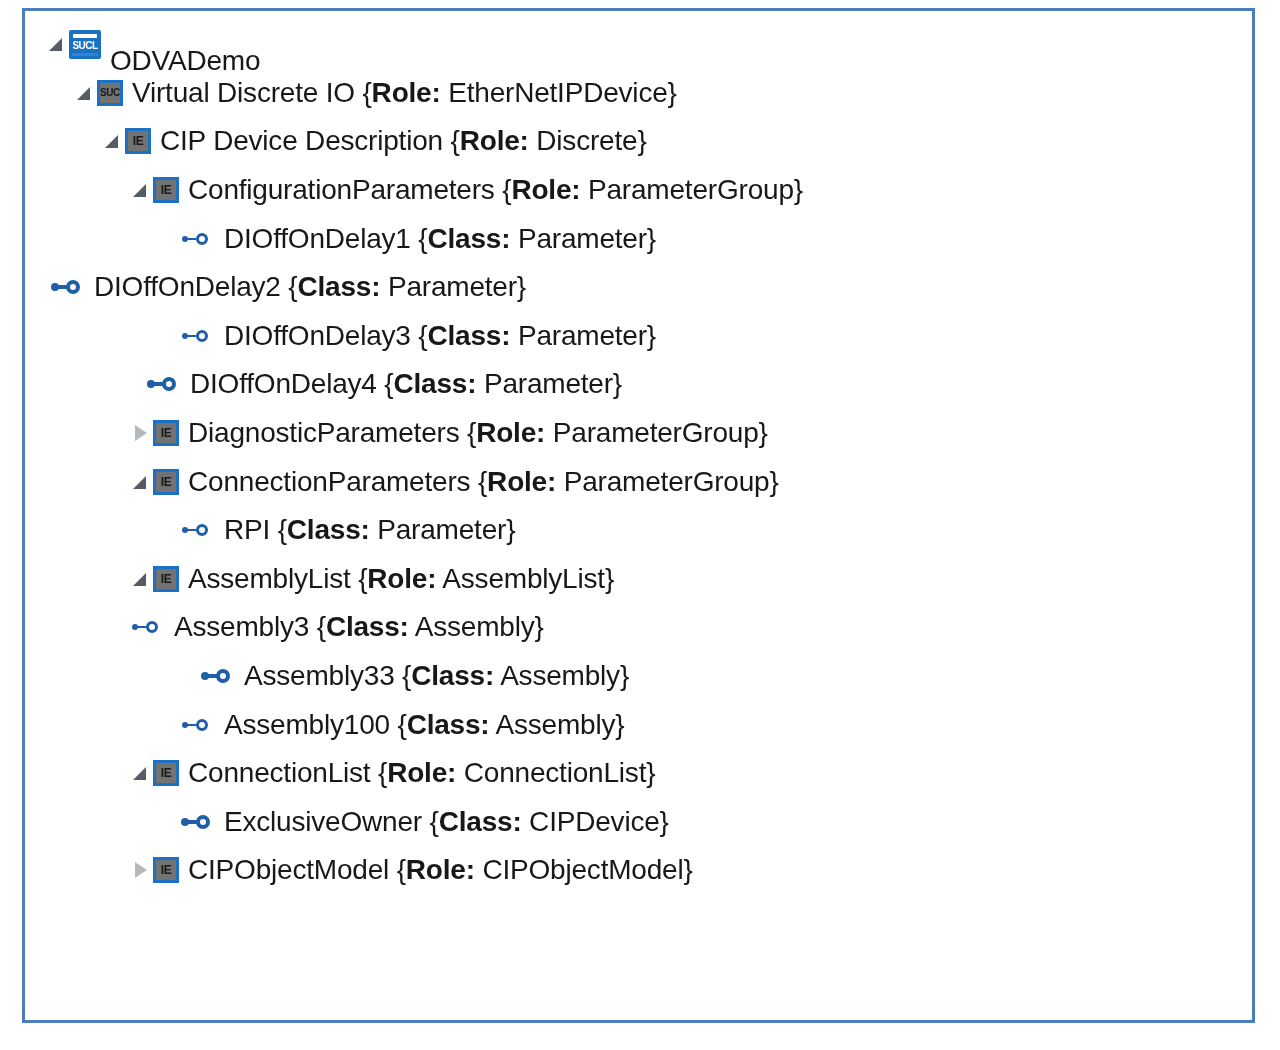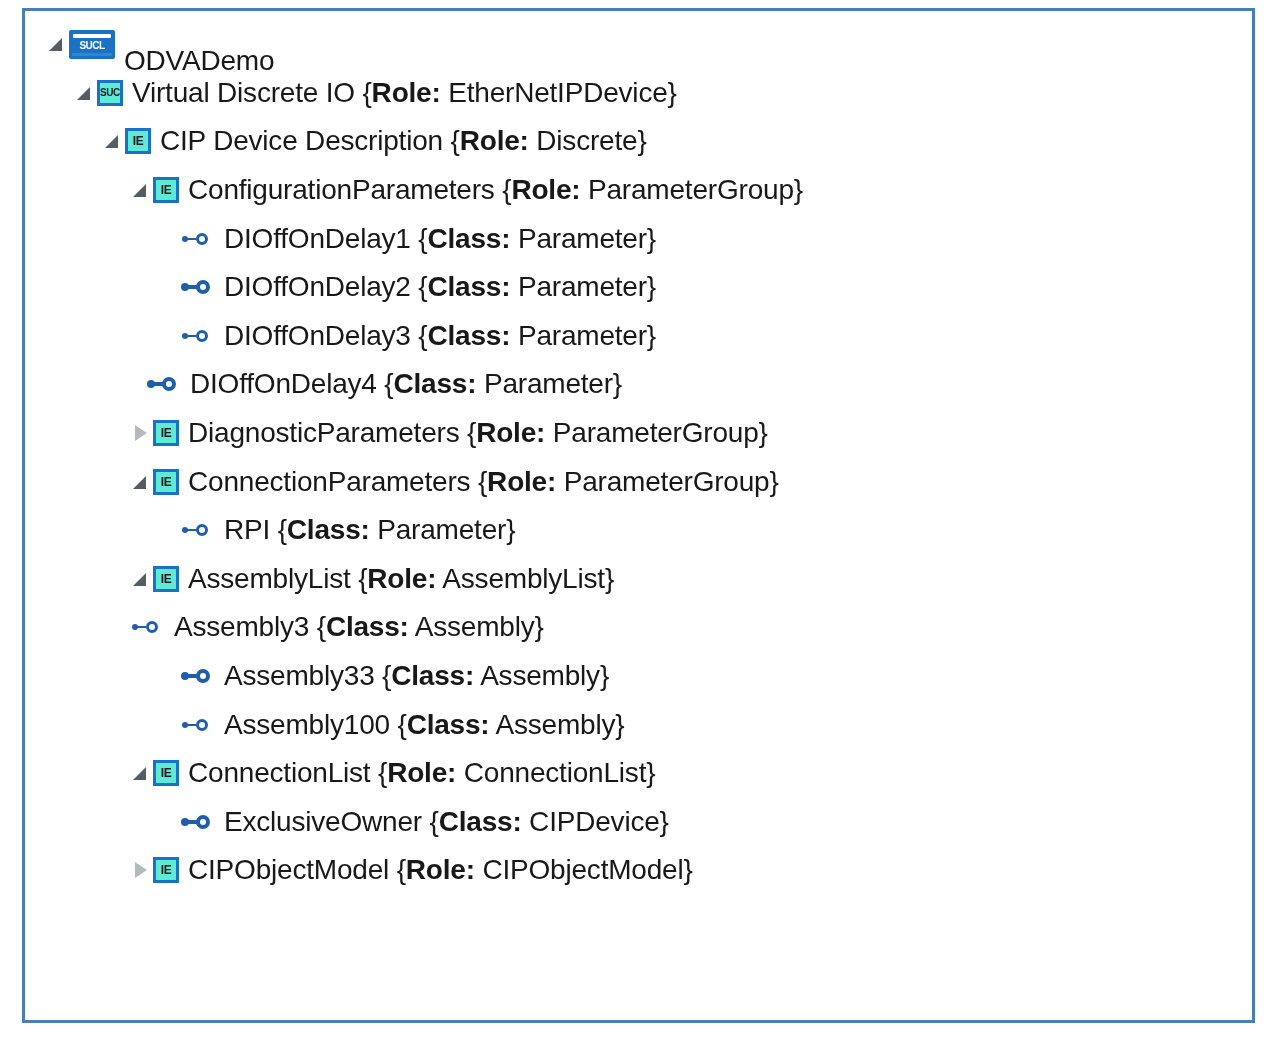--- a/index.html
+++ b/index.html
@@ -73,21 +73,21 @@
 
   
   .node-icon {
     flex: 0 0 auto;
     position: relative;
     margin-right: 9px;
   }
 
   
   .icon-sucl {
-    width: 46px;
+    width: 32px;
     height: 29px;
     background: #1B72C4;
     border-radius: 2px;
     position: relative;
     overflow: hidden;
   }
   .icon-sucl .band {
     position: absolute;
     left: 4px; right: 4px;
     top: 4px;
@@ -113,21 +113,21 @@
     bottom: 3px;
     height: 3px;
     background: #2E85D4;
   }
 
   
   .icon-box {
     width: 26px;
     height: 26px;
     border: 3px solid #1B72C4;
-    background: #5eead4;
+    background: #737373;
     box-sizing: border-box;
     display: flex;
     align-items: center;
     justify-content: center;
   }
   .icon-box .tag {
     color: #1a1a1a;
     font-size: 12px;
     font-weight: bold;
     font-family: "Liberation Sans", sans-serif;
@@ -257,103 +257,103 @@
         <div class="expander none"></div>
         <div class="node-icon">
           <div class="icon-leaf thin">
             <div class="dot" style="background: rgb(31, 95, 169);"></div>
             <div class="link" style="background: rgb(31, 95, 169);"></div>
             <div class="ring" style="border-color: rgb(31, 95, 169);"></div>
           </div>
         </div>
         <div class="node-label" style="color: rgb(24, 24, 24);"><span>DIOffOnDelay1</span><span> {</span><span class="attr-key">Class:</span> <span class="attr-val">Parameter</span><span>}</span></div>
       </div>
+      <div class="tree-row" style="">
+        <div class="expander none"></div>
+        <div class="node-icon">
+          <div class="icon-leaf thick">
+            <div class="dot" style="background: rgb(31, 95, 169);"></div>
+            <div class="link" style="background: rgb(31, 95, 169);"></div>
+            <div class="ring" style="border-color: rgb(31, 95, 169);"></div>
+          </div>
+        </div>
+        <div class="node-label" style="color: rgb(24, 24, 24);"><span>DIOffOnDelay2</span><span> {</span><span class="attr-key">Class:</span> <span class="attr-val">Parameter</span><span>}</span></div>
+      </div>
       <div class="tree-row" style="padding-left: 130px;">
         <div class="expander none"></div>
         <div class="node-icon">
+          <div class="icon-leaf thin">
+            <div class="dot" style="background: rgb(31, 95, 169);"></div>
+            <div class="link" style="background: rgb(31, 95, 169);"></div>
+            <div class="ring" style="border-color: rgb(31, 95, 169);"></div>
+          </div>
+        </div>
+        <div class="node-label" style="color: rgb(24, 24, 24);"><span>DIOffOnDelay3</span><span> {</span><span class="attr-key">Class:</span> <span class="attr-val">Parameter</span><span>}</span></div>
+      </div>
+      <div class="tree-row" style="padding-left: 96px;">
+        <div class="expander none"></div>
+        <div class="node-icon">
           <div class="icon-leaf thick">
             <div class="dot" style="background: rgb(31, 95, 169);"></div>
             <div class="link" style="background: rgb(31, 95, 169);"></div>
             <div class="ring" style="border-color: rgb(31, 95, 169);"></div>
           </div>
         </div>
-        <div class="node-label" style="color: rgb(24, 24, 24);"><span>DIOffOnDelay2</span><span> {</span><span class="attr-key">Class:</span> <span class="attr-val">Parameter</span><span>}</span></div>
+        <div class="node-label" style="color: rgb(24, 24, 24);"><span>DIOffOnDelay4</span><span> {</span><span class="attr-key">Class:</span> <span class="attr-val">Parameter</span><span>}</span></div>
+      </div>
+      <div class="tree-row" style="padding-left: 102px;">
+        <div class="expander collapsed"></div>
+        <div class="node-icon">
+          <div class="icon-box" style="border-color: rgb(27, 114, 196);">
+            <div class="tag">IE</div>
+          </div>
+        </div>
+        <div class="node-label" style="color: rgb(24, 24, 24);"><span>DiagnosticParameters</span><span> {</span><span class="attr-key">Role:</span> <span class="attr-val">ParameterGroup</span><span>}</span></div>
+      </div>
+      <div class="tree-row" style="padding-left: 102px;">
+        <div class="expander expanded"></div>
+        <div class="node-icon">
+          <div class="icon-box" style="border-color: rgb(27, 114, 196);">
+            <div class="tag">IE</div>
+          </div>
+        </div>
+        <div class="node-label" style="color: rgb(24, 24, 24);"><span>ConnectionParameters</span><span> {</span><span class="attr-key">Role:</span> <span class="attr-val">ParameterGroup</span><span>}</span></div>
       </div>
       <div class="tree-row" style="padding-left: 130px;">
         <div class="expander none"></div>
         <div class="node-icon">
           <div class="icon-leaf thin">
             <div class="dot" style="background: rgb(31, 95, 169);"></div>
             <div class="link" style="background: rgb(31, 95, 169);"></div>
             <div class="ring" style="border-color: rgb(31, 95, 169);"></div>
           </div>
         </div>
-        <div class="node-label" style="color: rgb(24, 24, 24);"><span>DIOffOnDelay3</span><span> {</span><span class="attr-key">Class:</span> <span class="attr-val">Parameter</span><span>}</span></div>
-      </div>
-      <div class="tree-row" style="padding-left: 96px;">
-        <div class="expander none"></div>
-        <div class="node-icon">
-          <div class="icon-leaf thick">
-            <div class="dot" style="background: rgb(31, 95, 169);"></div>
-            <div class="link" style="background: rgb(31, 95, 169);"></div>
-            <div class="ring" style="border-color: rgb(31, 95, 169);"></div>
-          </div>
-        </div>
-        <div class="node-label" style="color: rgb(24, 24, 24);"><span>DIOffOnDelay4</span><span> {</span><span class="attr-key">Class:</span> <span class="attr-val">Parameter</span><span>}</span></div>
-      </div>
-      <div class="tree-row" style="padding-left: 102px;">
-        <div class="expander collapsed"></div>
-        <div class="node-icon">
-          <div class="icon-box" style="border-color: rgb(27, 114, 196);">
-            <div class="tag">IE</div>
-          </div>
-        </div>
-        <div class="node-label" style="color: rgb(24, 24, 24);"><span>DiagnosticParameters</span><span> {</span><span class="attr-key">Role:</span> <span class="attr-val">ParameterGroup</span><span>}</span></div>
-      </div>
-      <div class="tree-row" style="padding-left: 102px;">
-        <div class="expander expanded"></div>
-        <div class="node-icon">
-          <div class="icon-box" style="border-color: rgb(27, 114, 196);">
-            <div class="tag">IE</div>
-          </div>
-        </div>
-        <div class="node-label" style="color: rgb(24, 24, 24);"><span>ConnectionParameters</span><span> {</span><span class="attr-key">Role:</span> <span class="attr-val">ParameterGroup</span><span>}</span></div>
-      </div>
-      <div class="tree-row" style="padding-left: 130px;">
+        <div class="node-label" style="color: rgb(24, 24, 24);"><span>RPI</span><span> {</span><span class="attr-key">Class:</span> <span class="attr-val">Parameter</span><span>}</span></div>
+      </div>
+      <div class="tree-row" style="padding-left: 102px;">
+        <div class="expander expanded"></div>
+        <div class="node-icon">
+          <div class="icon-box" style="border-color: rgb(27, 114, 196);">
+            <div class="tag">IE</div>
+          </div>
+        </div>
+        <div class="node-label" style="color: rgb(24, 24, 24);"><span>AssemblyList</span><span> {</span><span class="attr-key">Role:</span> <span class="attr-val">AssemblyList</span><span>}</span></div>
+      </div>
+      <div class="tree-row" style="padding-left: 80px;">
         <div class="expander none"></div>
         <div class="node-icon">
           <div class="icon-leaf thin">
             <div class="dot" style="background: rgb(31, 95, 169);"></div>
             <div class="link" style="background: rgb(31, 95, 169);"></div>
             <div class="ring" style="border-color: rgb(31, 95, 169);"></div>
           </div>
         </div>
-        <div class="node-label" style="color: rgb(24, 24, 24);"><span>RPI</span><span> {</span><span class="attr-key">Class:</span> <span class="attr-val">Parameter</span><span>}</span></div>
-      </div>
-      <div class="tree-row" style="padding-left: 102px;">
-        <div class="expander expanded"></div>
-        <div class="node-icon">
-          <div class="icon-box" style="border-color: rgb(27, 114, 196);">
-            <div class="tag">IE</div>
-          </div>
-        </div>
-        <div class="node-label" style="color: rgb(24, 24, 24);"><span>AssemblyList</span><span> {</span><span class="attr-key">Role:</span> <span class="attr-val">AssemblyList</span><span>}</span></div>
-      </div>
-      <div class="tree-row" style="padding-left: 80px;">
-        <div class="expander none"></div>
-        <div class="node-icon">
-          <div class="icon-leaf thin">
-            <div class="dot" style="background: rgb(31, 95, 169);"></div>
-            <div class="link" style="background: rgb(31, 95, 169);"></div>
-            <div class="ring" style="border-color: rgb(31, 95, 169);"></div>
-          </div>
-        </div>
         <div class="node-label" style="color: rgb(24, 24, 24);"><span>Assembly3</span><span> {</span><span class="attr-key">Class:</span> <span class="attr-val">Assembly</span><span>}</span></div>
       </div>
-      <div class="tree-row" style="padding-left: 130px;">
+      <div class="tree-row" style="padding-left: 130px; margin-left: 20px;">
         <div class="expander none"></div>
         <div class="node-icon">
           <div class="icon-leaf thick">
             <div class="dot" style="background: rgb(31, 95, 169);"></div>
             <div class="link" style="background: rgb(31, 95, 169);"></div>
             <div class="ring" style="border-color: rgb(31, 95, 169);"></div>
           </div>
         </div>
         <div class="node-label" style="color: rgb(24, 24, 24);"><span>Assembly33</span><span> {</span><span class="attr-key">Class:</span> <span class="attr-val">Assembly</span><span>}</span></div>
       </div>

